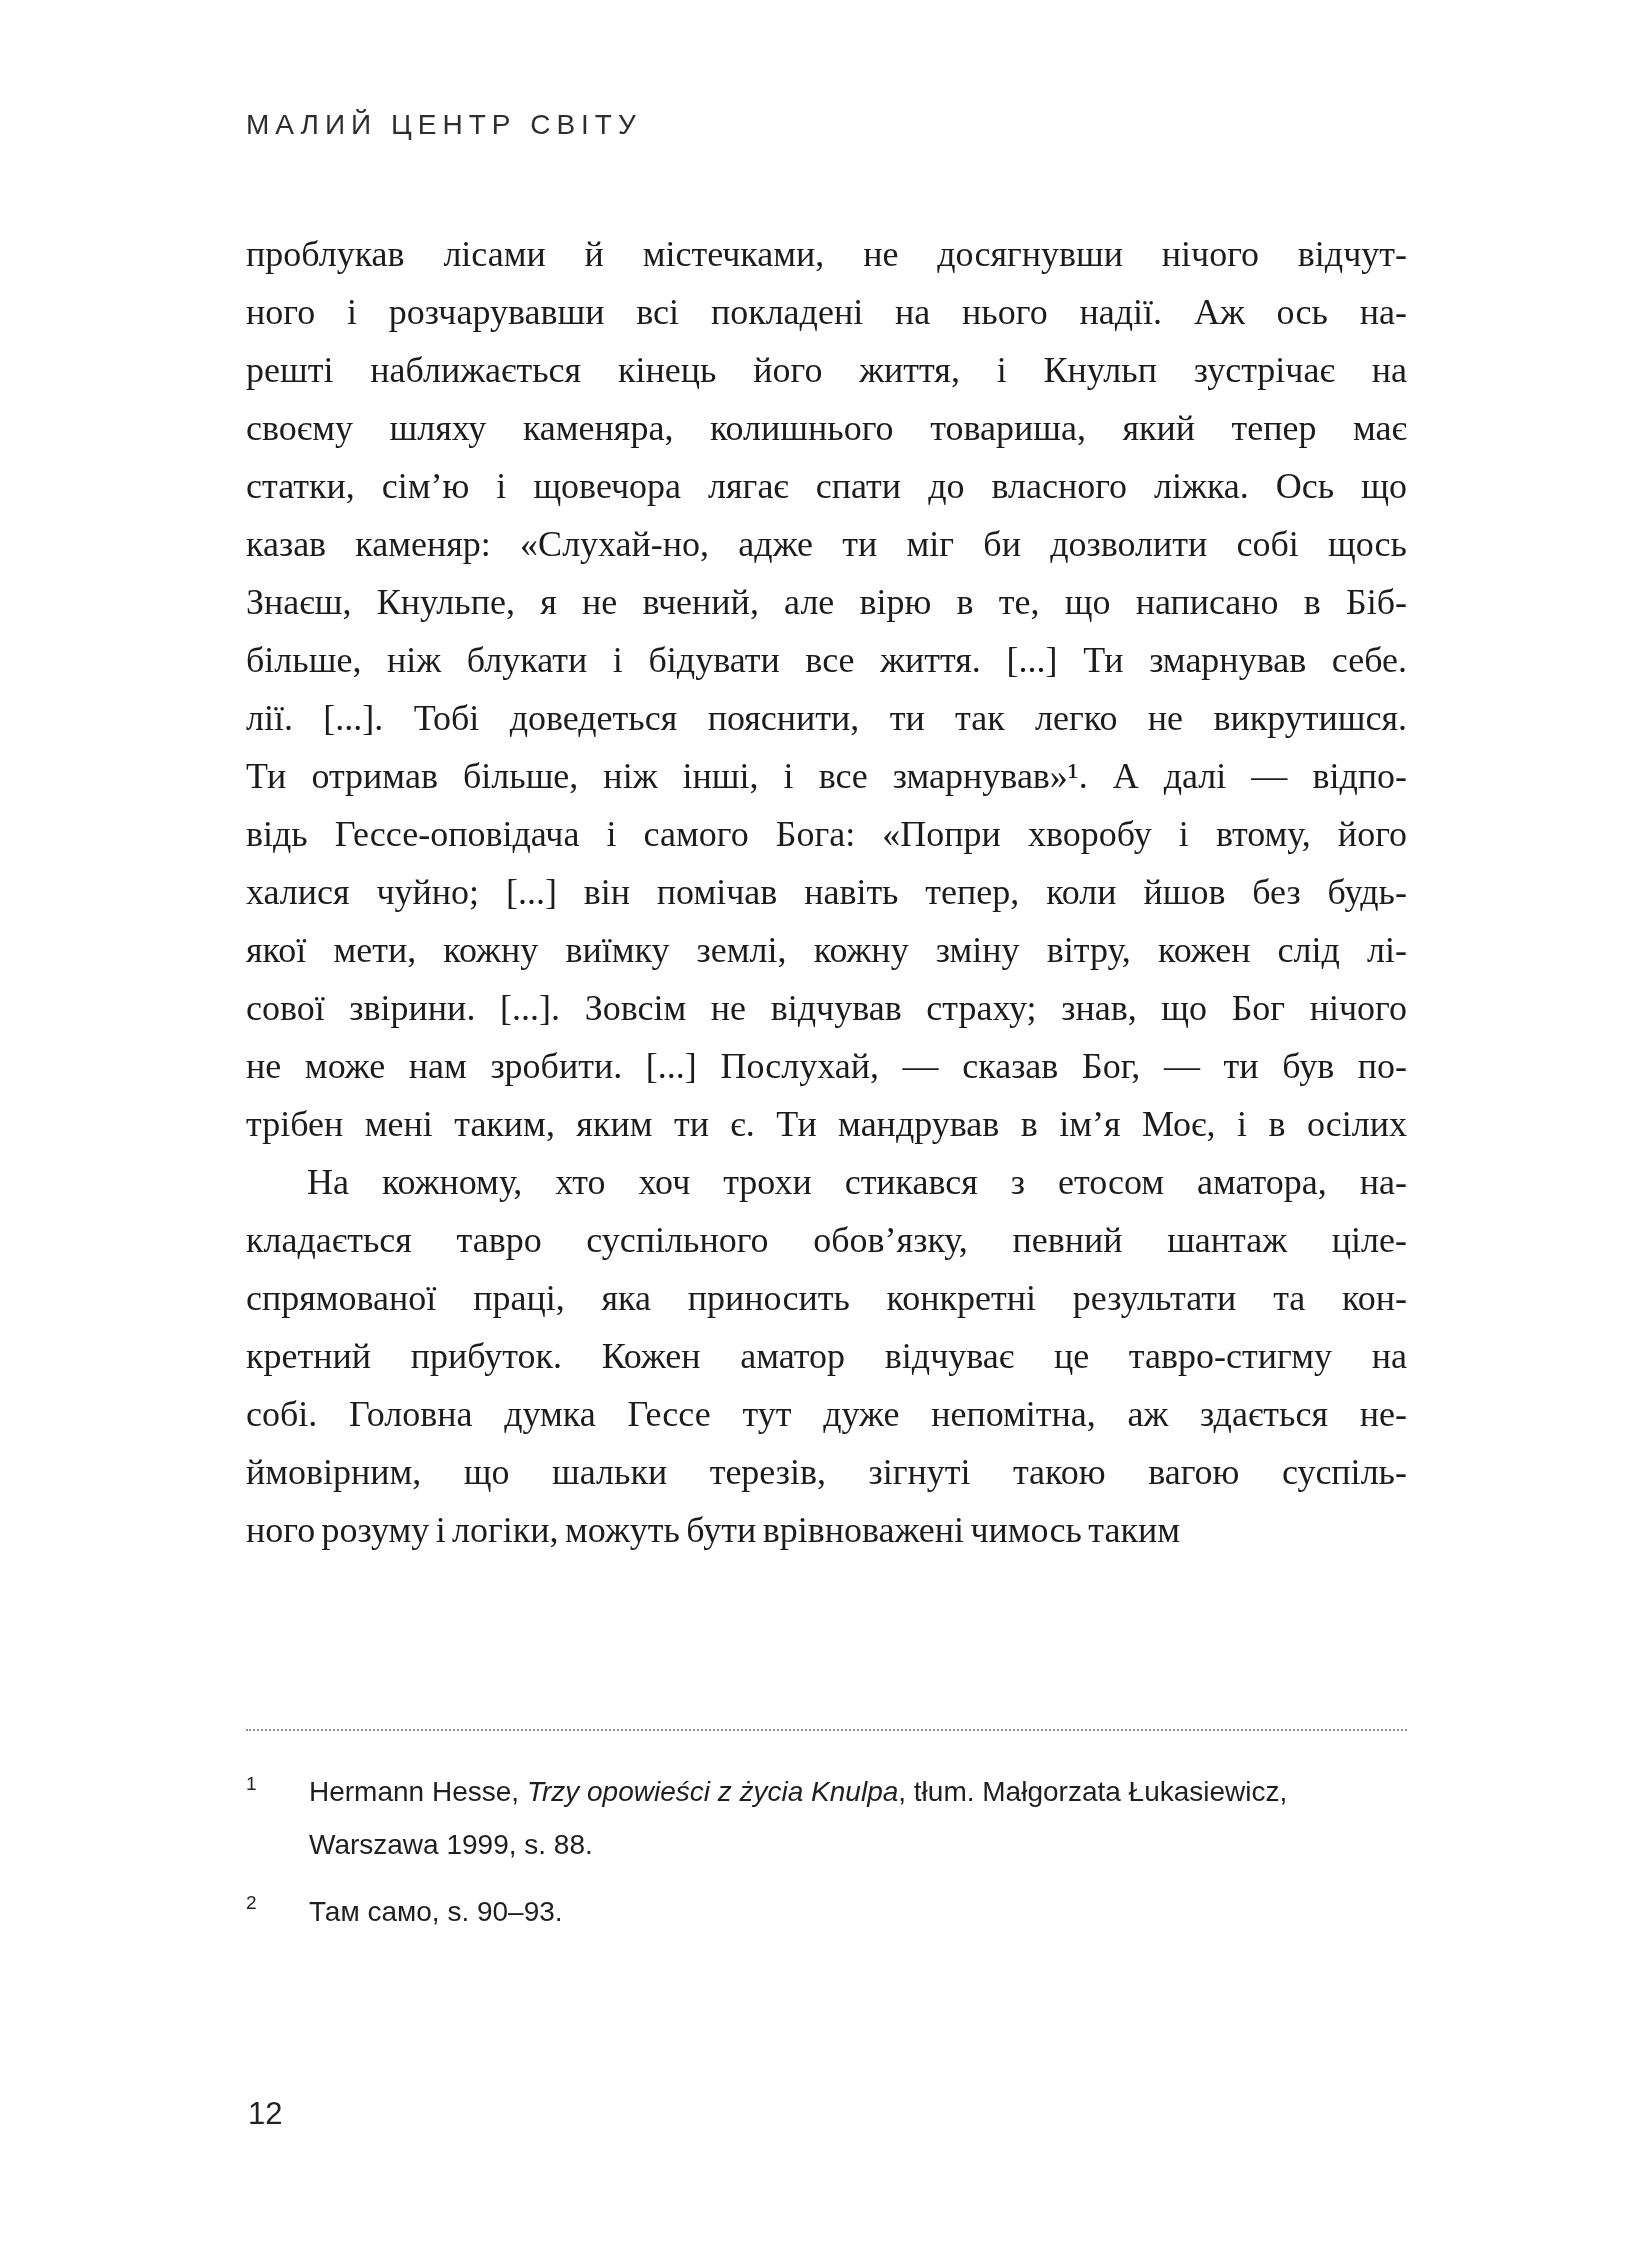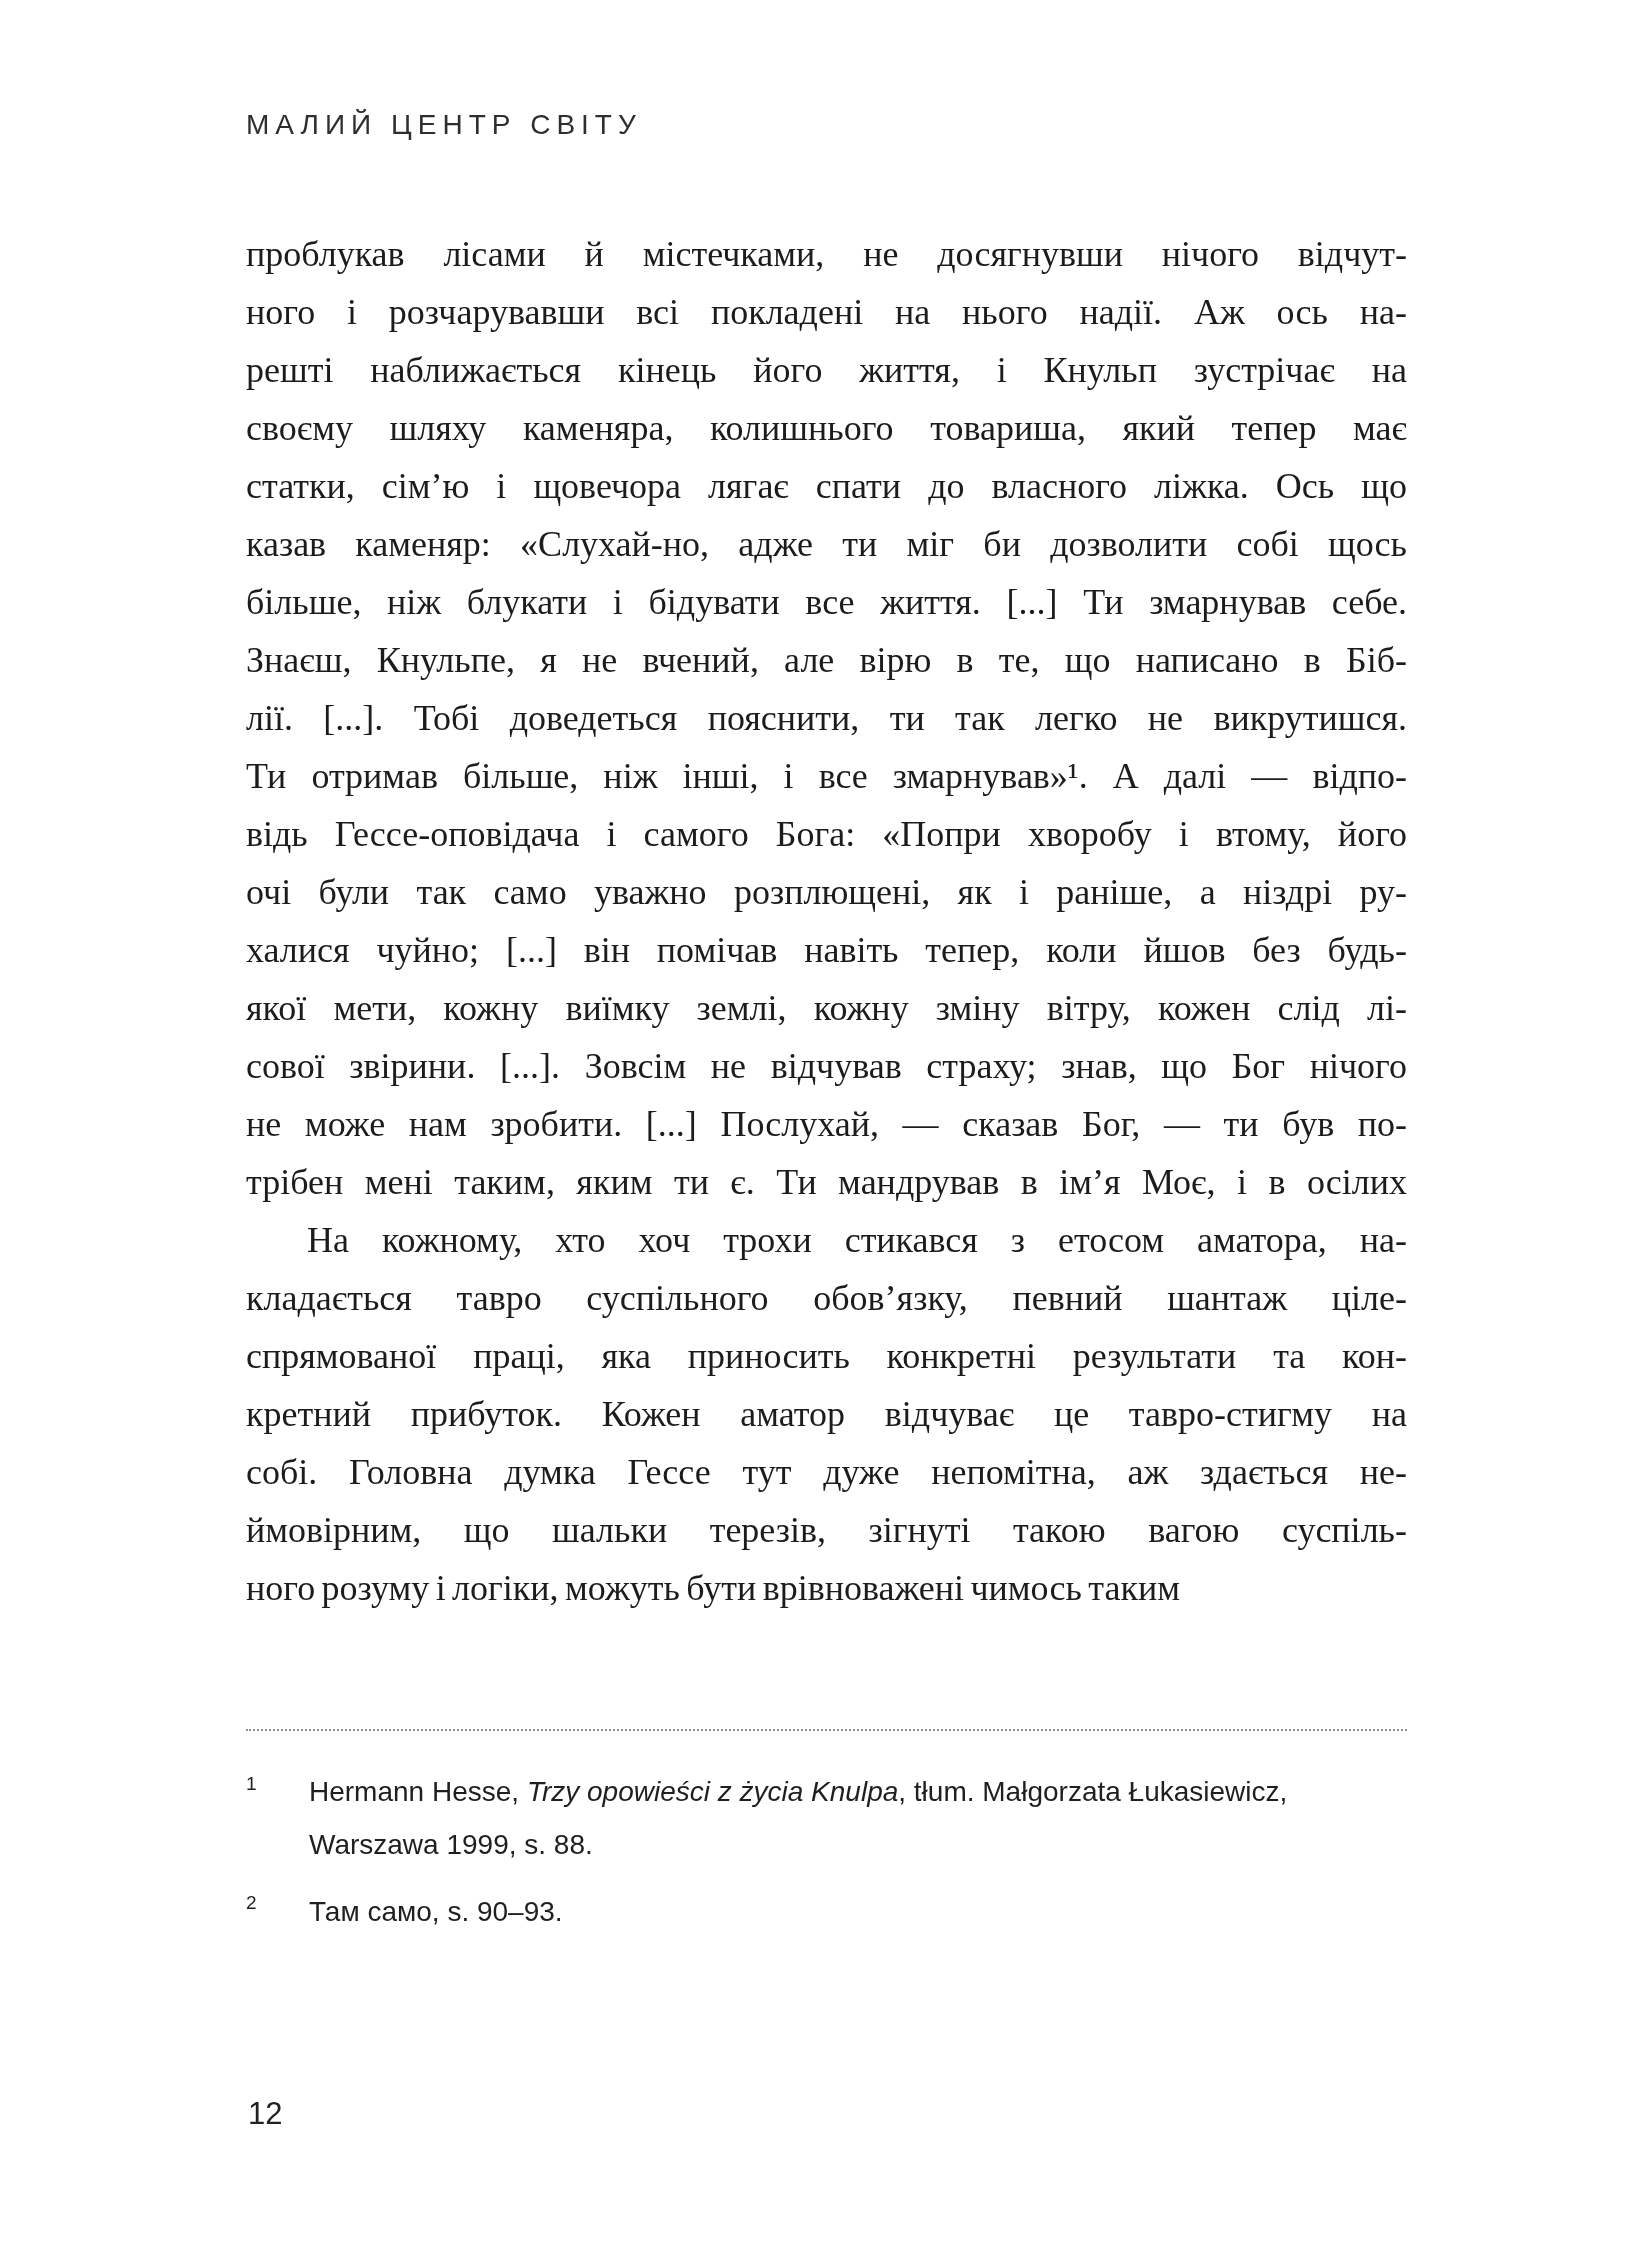--- a/index.html
+++ b/index.html
@@ -102,26 +102,25 @@
 
   <header class="running-head">МАЛИЙ ЦЕНТР СВІТУ</header>
 
   <main class="body-text">
       <div class="line">проблукав лісами й містечками, не досягнувши нічого відчут-</div>
       <div class="line">ного і розчарувавши всі покладені на нього надії. Аж ось на-</div>
       <div class="line">решті наближається кінець його життя, і Кнульп зустрічає на</div>
       <div class="line">своєму шляху каменяра, колишнього товариша, який тепер має</div>
       <div class="line">статки, сім’ю і щовечора лягає спати до власного ліжка. Ось що</div>
       <div class="line">казав каменяр: «Слухай-но, адже ти міг би дозволити собі щось</div>
+      <div class="line">Знаєш, Кнульпе, я не вчений, але вірю в те, що написано в Біб-</div>
       <div class="line">більше, ніж блукати і бідувати все життя. [...] Ти змарнував себе.</div>
-      <div class="line">Знаєш, Кнульпе, я не вчений, але вірю в те, що написано в Біб-</div>
       <div class="line">лії. [...]. Тобі доведеться пояснити, ти так легко не викрутишся.</div>
       <div class="line">Ти отримав більше, ніж інші, і все змарнував»¹. А далі — відпо-</div>
       <div class="line">відь Гессе-оповідача і самого Бога: «Попри хворобу і втому, його</div>
-      <div class="line">очі були так само уважно розплющені, як і раніше, а ніздрі ру-</div>
       <div class="line">халися чуйно; [...] він помічав навіть тепер, коли йшов без будь-</div>
       <div class="line">якої мети, кожну виїмку землі, кожну зміну вітру, кожен слід лі-</div>
       <div class="line">сової звірини. [...]. Зовсім не відчував страху; знав, що Бог нічого</div>
       <div class="line">не може нам зробити. [...] Послухай, — сказав Бог, — ти був по-</div>
       <div class="line">трібен мені таким, яким ти є. Ти мандрував в ім’я Моє, і в осілих</div>
       <div class="line indent">На кожному, хто хоч трохи стикався з етосом аматора, на-</div>
       <div class="line">кладається тавро суспільного обов’язку, певний шантаж ціле-</div>
       <div class="line">спрямованої праці, яка приносить конкретні результати та кон-</div>
       <div class="line">кретний прибуток. Кожен аматор відчуває це тавро-стигму на</div>
       <div class="line">собі. Головна думка Гессе тут дуже непомітна, аж здається не-</div>

